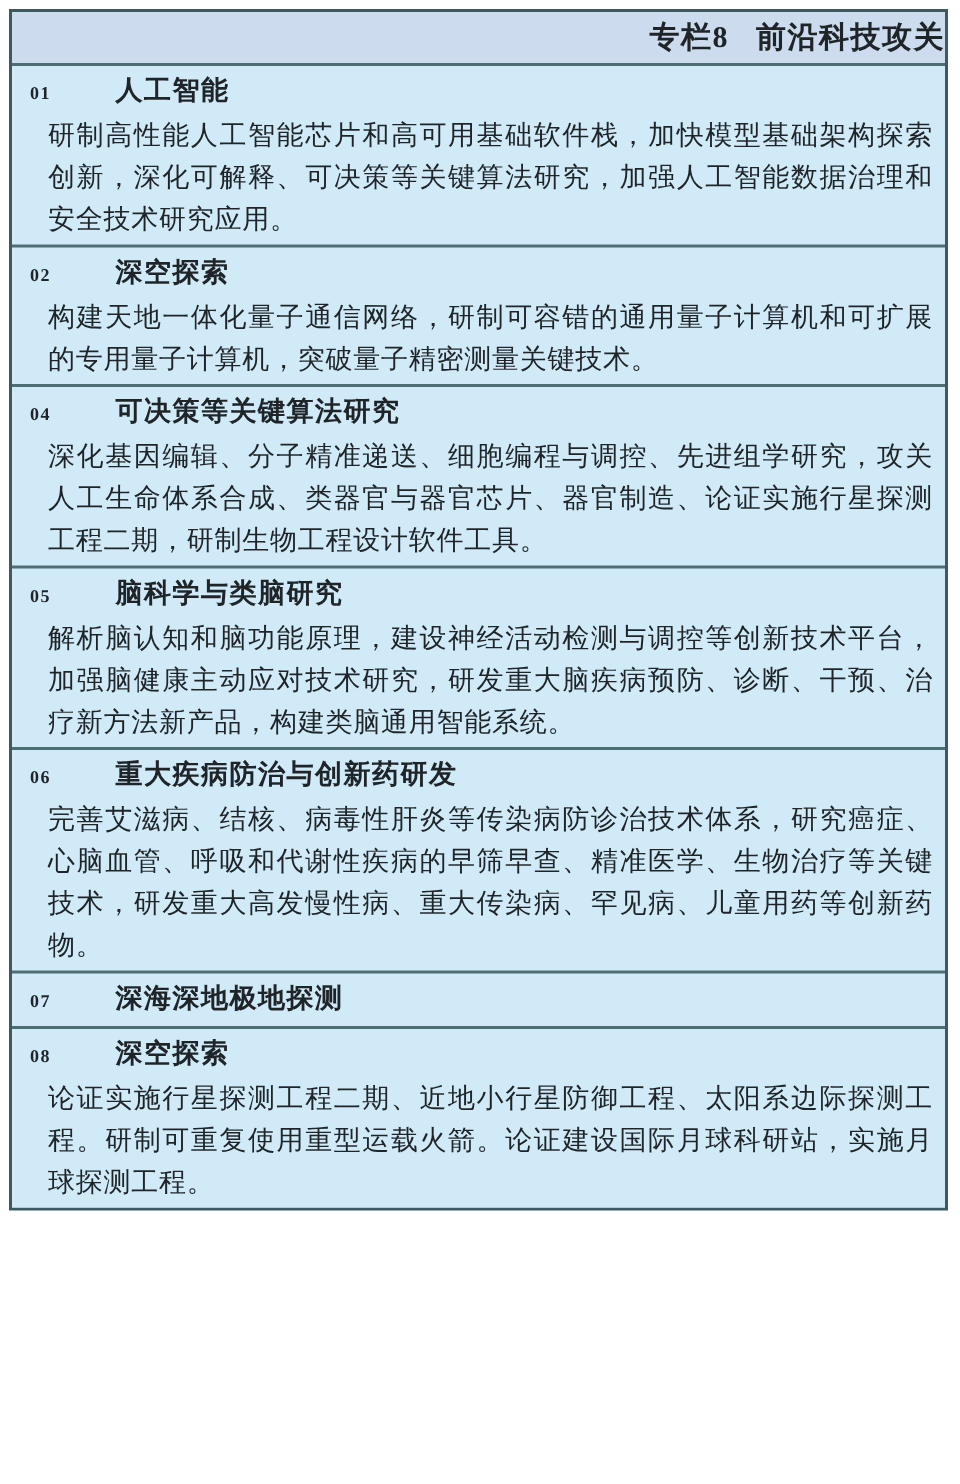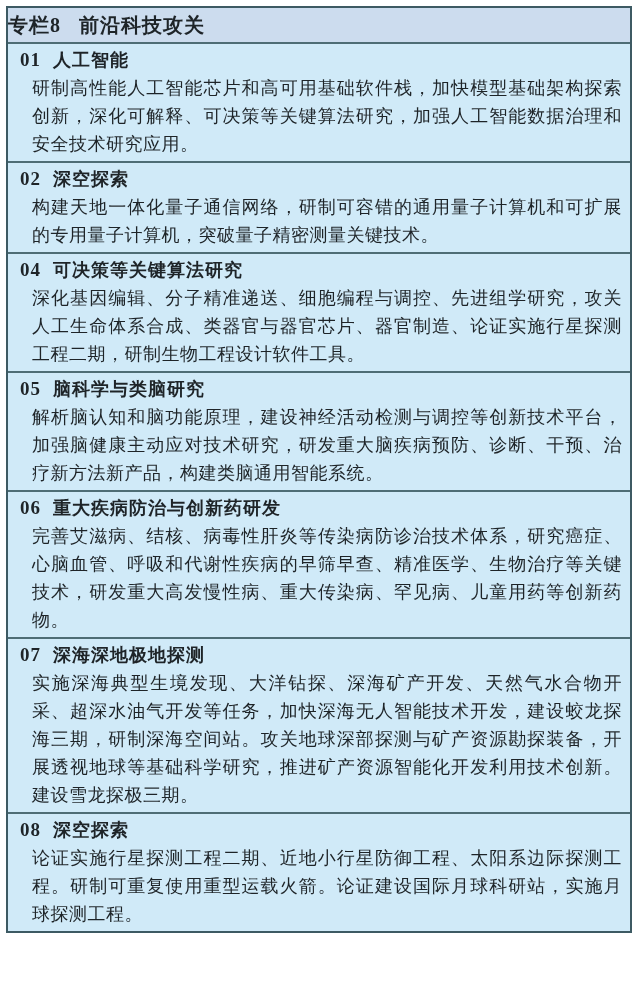--- a/index.html
+++ b/index.html
@@ -24,21 +24,21 @@
   }
   .box{
     position:absolute;
     left:6px;top:6px;
     width:622px;
     border:2px solid var(--border);
   }
   .title-bar{
     background:var(--title-bg);
     border-bottom:2px solid var(--rule);
-    text-align:left;
+    text-align:right;
     font-weight:bold;
     font-size:20px;
     line-height:24px;
     padding:5px 0 5px 0;
     letter-spacing:1px;
   }
   .title-gap{display:inline-block;width:18px;}
   .item{
     background:var(--item-bg);
     padding:2px 8px 3px 12px;
@@ -49,25 +49,25 @@
   .item-head{
     display:flex;
     align-items:baseline;
     font-weight:bold;
     font-size:18px;
     line-height:28px;
   }
   .num{
     width:30px;
     flex:0 0 30px;
-    font-size:19px;
+    font-size:12px;
     letter-spacing:1px;
   }
   .head{
-    margin-left:3px;
+    margin-left:27px;
     letter-spacing:1px;
   }
   .item-body{
     margin:0 0 0 12px;
     font-size:18px;
     line-height:28px;
     text-align:justify;
     text-justify:inter-ideograph;
     letter-spacing:0.5px;
   }
@@ -121,21 +121,20 @@
         <span class="head">重大疾病防治与创新药研发</span>
       </div>
       <p class="item-body">完善艾滋病、结核、病毒性肝炎等传染病防诊治技术体系，研究癌症、心脑血管、呼吸和代谢性疾病的早筛早查、精准医学、生物治疗等关键技术，研发重大高发慢性病、重大传染病、罕见病、儿童用药等创新药物。</p>
     </section>
 
     <section class="item">
       <div class="item-head">
         <span class="num">07</span>
         <span class="head">深海深地极地探测</span>
       </div>
-      <p class="item-body">实施深海典型生境发现、大洋钻探、深海矿产开发、天然气水合物开采、超深水油气开发等任务，加快深海无人智能技术开发，建设蛟龙探海三期，研制深海空间站。攻关地球深部探测与矿产资源勘探装备，开展透视地球等基础科学研究，推进矿产资源智能化开发利用技术创新。建设雪龙探极三期。</p>
     </section>
 
     <section class="item">
       <div class="item-head">
         <span class="num">08</span>
         <span class="head">深空探索</span>
       </div>
       <p class="item-body">论证实施行星探测工程二期、近地小行星防御工程、太阳系边际探测工程。研制可重复使用重型运载火箭。论证建设国际月球科研站，实施月球探测工程。</p>
     </section>
 

